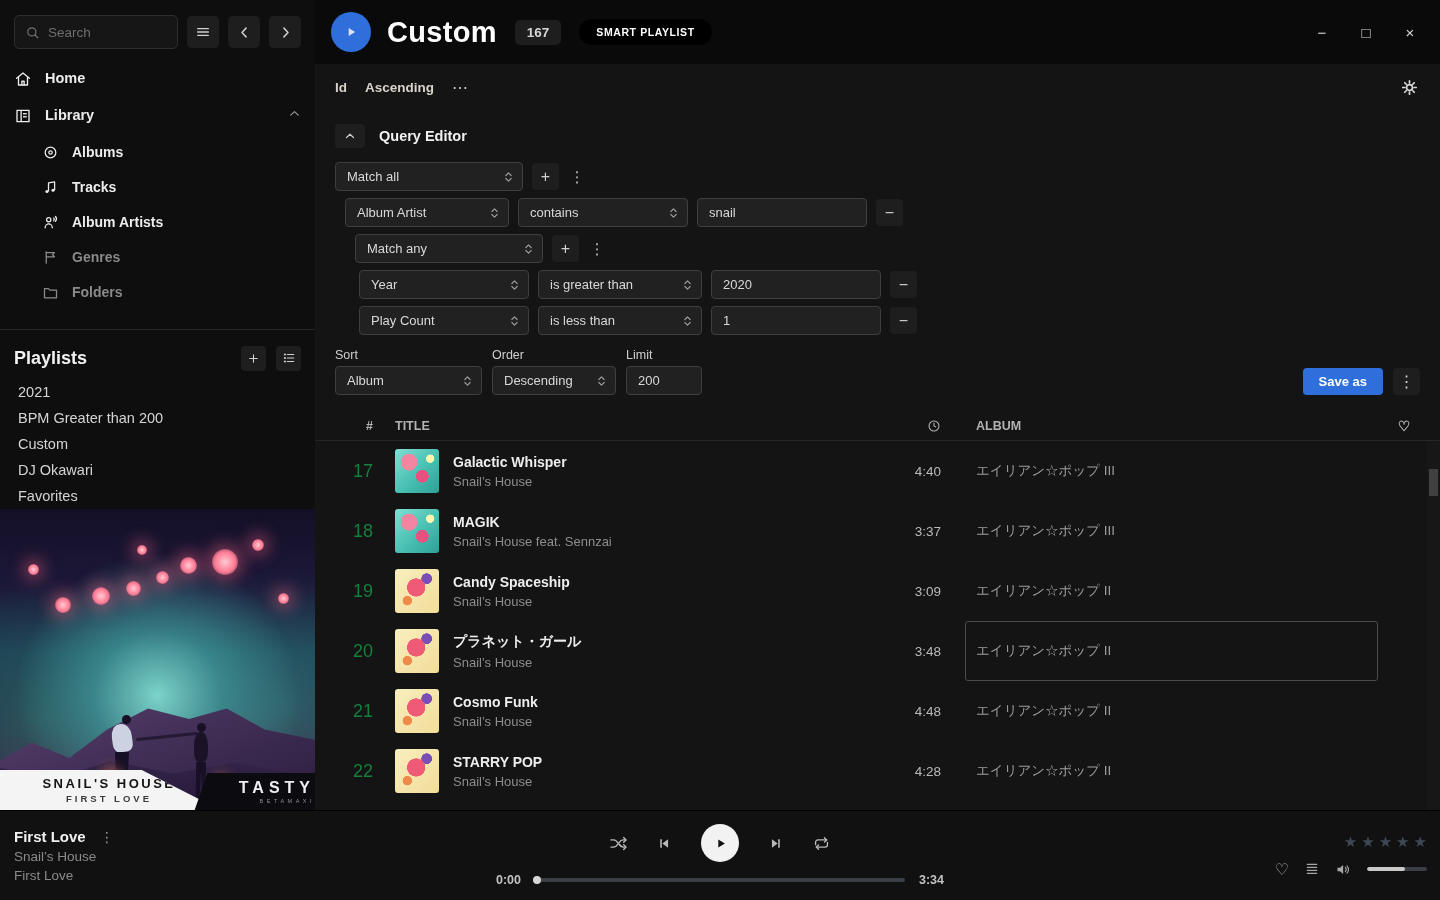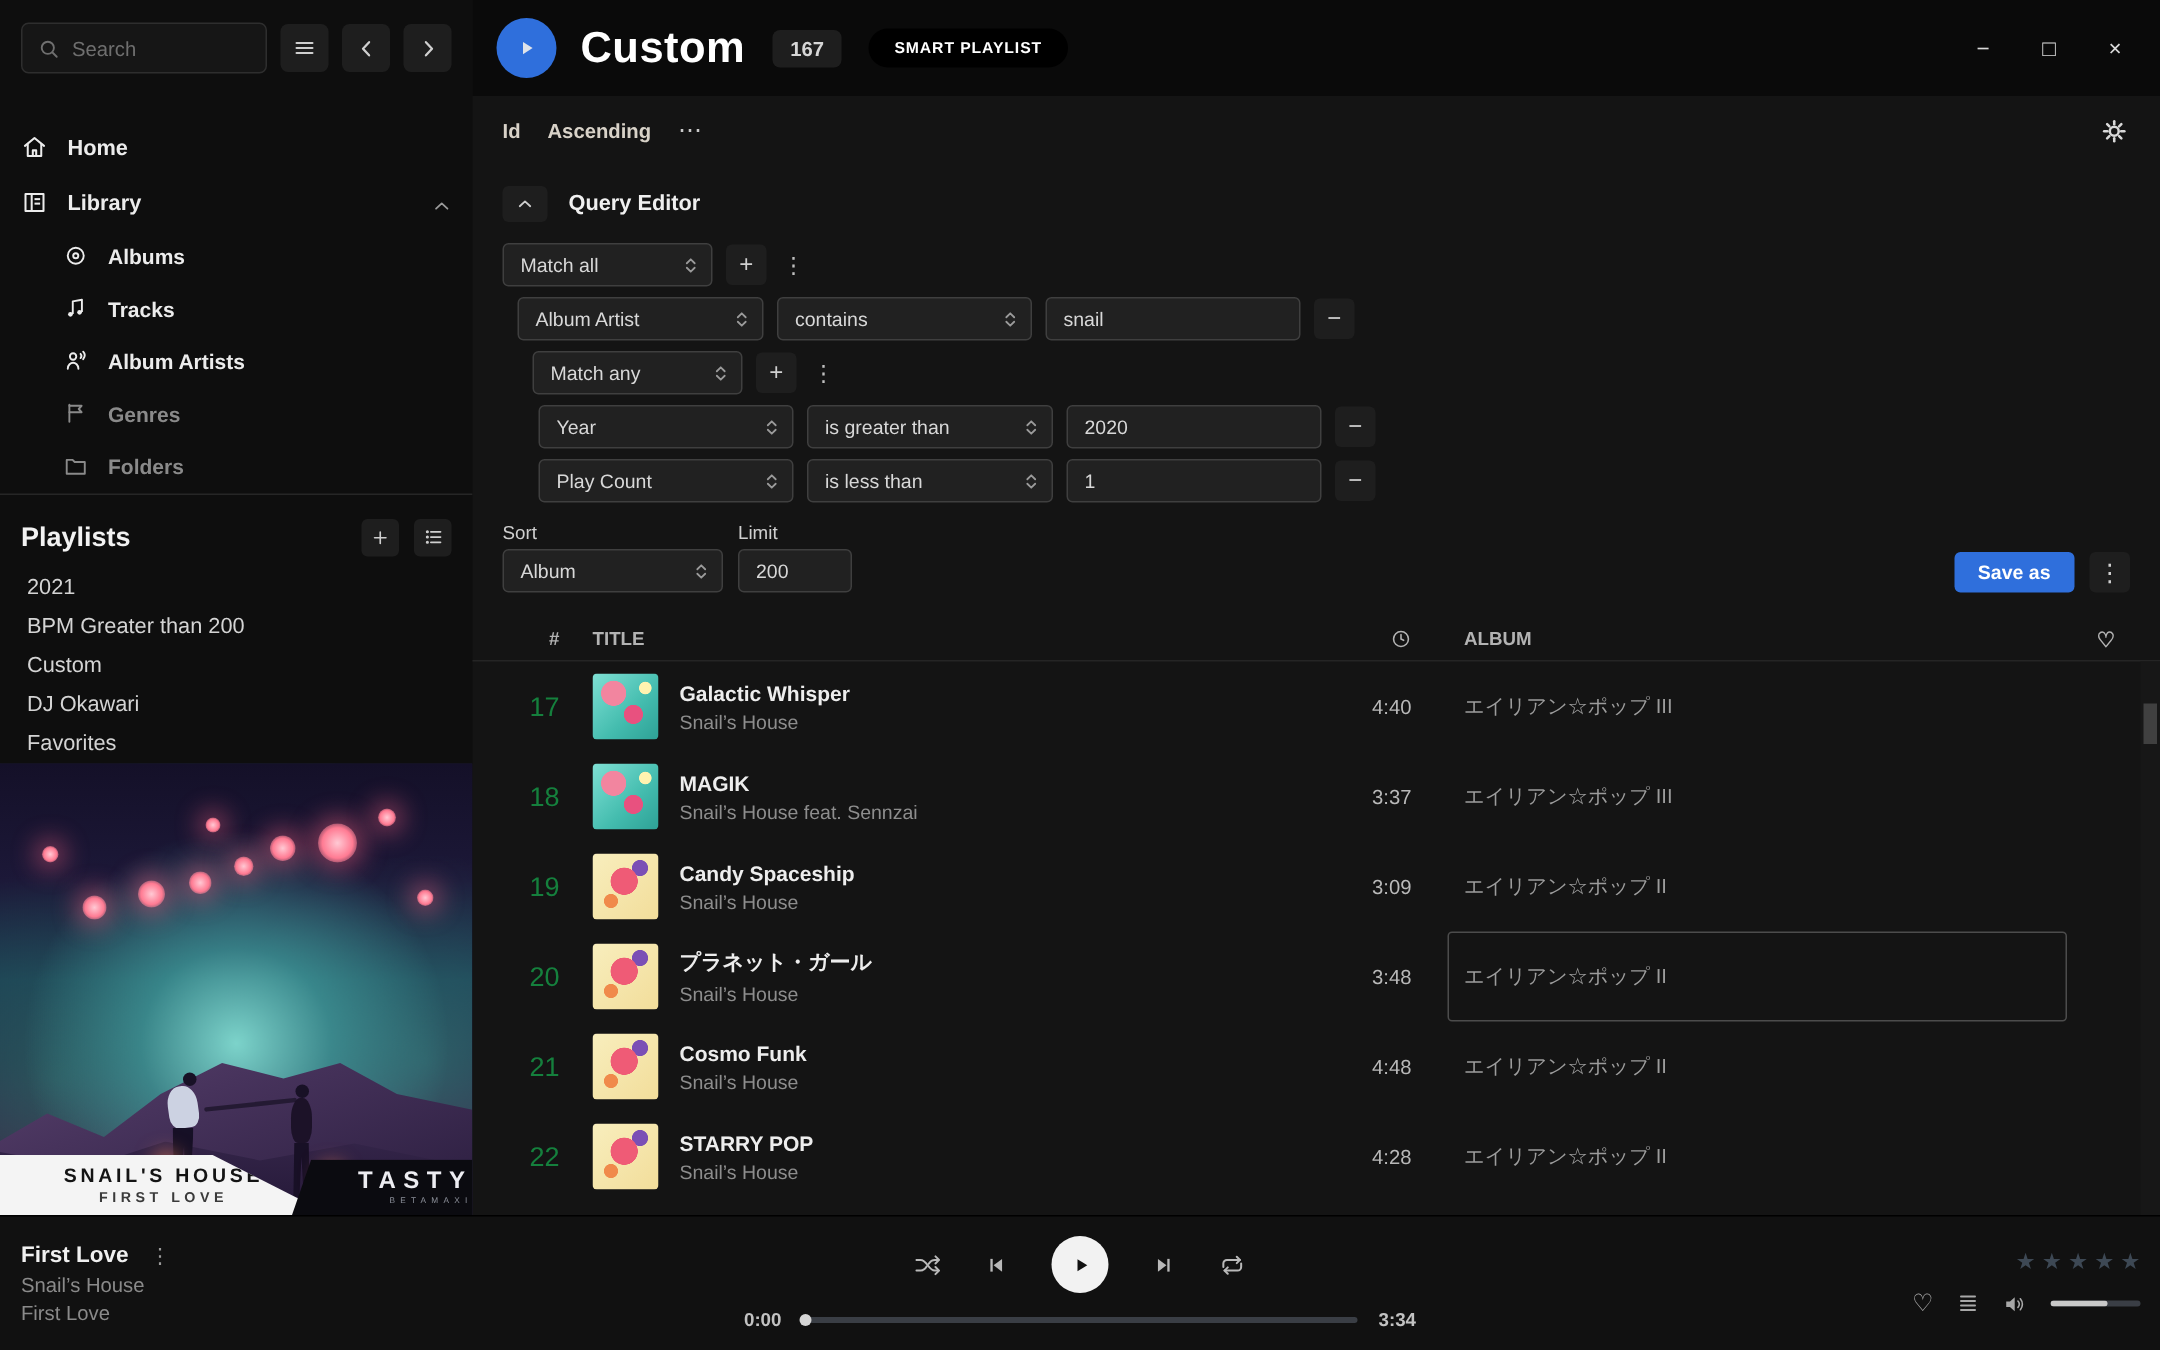--- a/index.html
+++ b/index.html
@@ -14,21 +14,21 @@
   .top{flex:1;display:flex;min-height:0;}
 
   
   .sidebar{width:315px;background:var(--sidebar-bg);display:flex;flex-direction:column;flex-shrink:0;}
   .sb-top{height:64px;display:flex;align-items:center;padding:0 14px;gap:9px;flex-shrink:0;}
   .search-box{flex:1;height:34px;background:#161616;border:1px solid #2e2e2e;border-radius:5px;display:flex;align-items:center;padding:0 10px;gap:8px;color:#6f6f6f;}
   .search-box input{background:transparent;border:none;outline:none;color:#bdbdbd;font-family:inherit;font-size:13.5px;width:100%;}
   .search-box input::placeholder{color:#6f6f6f;}
   .icon-btn{width:32px;height:32px;background:var(--btn-bg);border-radius:5px;display:flex;align-items:center;justify-content:center;color:#cfcfcf;flex-shrink:0;cursor:pointer;}
   .nav{padding:6px 14px 0;}
-  .nav-item{height:37px;display:flex;align-items:flex-end;gap:13px;font-weight:bold;font-size:14.5px;color:#ececec;cursor:pointer;}
+  .nav-item{height:37px;display:flex;align-items:flex-start;gap:13px;font-weight:bold;font-size:14.5px;color:#ececec;cursor:pointer;}
   .nav-item .spacer{margin-left:auto;color:#9a9a9a;}
   .sub{padding-left:28px;}
   .sub .nav-item{height:35px;font-size:14px;}
   .nav-item.dim{color:#8a8a8a;}
   .divider{height:1px;background:#262626;margin:10px 0 0;}
   .pl-head{display:flex;align-items:center;padding:16px 14px 8px;gap:10px;}
   .pl-title{font-size:18px;font-weight:bold;color:#f2f2f2;flex:1;}
   .pl-btn{width:25px;height:25px;background:var(--btn-bg);border-radius:4px;display:flex;align-items:center;justify-content:center;color:#cfcfcf;cursor:pointer;}
   .pl-item{padding:5px 14px 5px 18px;font-size:14.5px;color:#d4d4d4;cursor:pointer;}
 
@@ -79,21 +79,21 @@
   .gear{margin-left:auto;color:#d9d9d9;cursor:pointer;}
 
   .query{padding:4px 20px 0;flex-shrink:0;}
   .qe-head{display:flex;align-items:center;gap:14px;margin:10px 0 14px;}
   .collapse-btn{width:30px;height:24px;background:var(--btn-bg);border-radius:4px;display:flex;align-items:center;justify-content:center;color:#cfcfcf;cursor:pointer;}
   .qe-title{font-size:14.5px;font-weight:bold;color:#f0f0f0;}
   .q-row{display:flex;gap:9px;margin-bottom:7px;align-items:center;}
   .ind1{margin-left:10px;} .ind2{margin-left:20px;} .ind3{margin-left:24px;}
   .select{height:29px;background:var(--ctrl-bg);border:1px solid var(--ctrl-border);border-radius:4px;display:flex;align-items:center;justify-content:space-between;padding:0 9px 0 11px;font-size:13px;color:#d8d8d8;cursor:pointer;}
   .tinput{height:29px;background:var(--ctrl-bg);border:1px solid var(--ctrl-border);border-radius:4px;padding:0 11px;font-size:13px;color:#d8d8d8;font-family:inherit;outline:none;}
-  .w172{width:140px;} .w164{width:164px;} .w170{width:170px;} .w147{width:147px;} .w124{width:124px;} .w76{width:76px;}
+  .w172{width:188px;} .w164{width:164px;} .w170{width:170px;} .w147{width:147px;} .w124{width:124px;} .w76{width:76px;}
   .sq-btn{width:27px;height:27px;background:var(--btn-bg);border-radius:4px;display:flex;align-items:center;justify-content:center;color:#d0d0d0;font-size:16px;cursor:pointer;flex-shrink:0;}
   .kebab-btn{width:18px;height:27px;display:flex;align-items:center;justify-content:center;color:#c0c0c0;font-size:15px;cursor:pointer;}
   .caret{color:#9a9a9a;}
   .sort-row{display:flex;gap:10px;padding:6px 20px 14px;align-items:flex-end;flex-shrink:0;}
   .field-group .fg-label{font-size:12.5px;color:#cfcfcf;margin-bottom:4px;}
   .save-wrap{margin-left:auto;display:flex;gap:10px;align-items:center;}
   .save-btn{background:var(--accent);border:none;border-radius:4px;padding:0 16px;height:27px;font-size:13px;font-weight:bold;color:#fff;font-family:inherit;cursor:pointer;}
 
   
   .ttable{flex:1;min-height:0;display:flex;flex-direction:column;position:relative;margin-top:2px;}
@@ -490,20 +490,32 @@
             <span>Album</span>
             <span class="caret">
                 <svg width="9" height="12" viewBox="0 0 12 16" fill="none" stroke="currentColor" stroke-width="1.6" stroke-linecap="round" stroke-linejoin="round">
                   <polyline points="2.5,6 6,2.5 9.5,6"></polyline>
                   <polyline points="2.5,10 6,13.5 9.5,10"></polyline>
                 </svg>
               </span>
           </div>
         </div>
         <div class="field-group">
+          <div class="fg-label">Order</div>
+          <div class="select w124">
+            <span>Descending</span>
+            <span class="caret">
+                <svg width="9" height="12" viewBox="0 0 12 16" fill="none" stroke="currentColor" stroke-width="1.6" stroke-linecap="round" stroke-linejoin="round">
+                  <polyline points="2.5,6 6,2.5 9.5,6"></polyline>
+                  <polyline points="2.5,10 6,13.5 9.5,10"></polyline>
+                </svg>
+              </span>
+          </div>
+        </div>
+        <div class="field-group">
           <div class="fg-label">Limit</div>
           <input class="tinput w76" value="200" style="">
         </div>
         <div class="save-wrap">
           <button class="save-btn">Save as</button>
           <div class="sq-btn">⋮</div>
         </div>
       </div>
 
       <div class="ttable">

